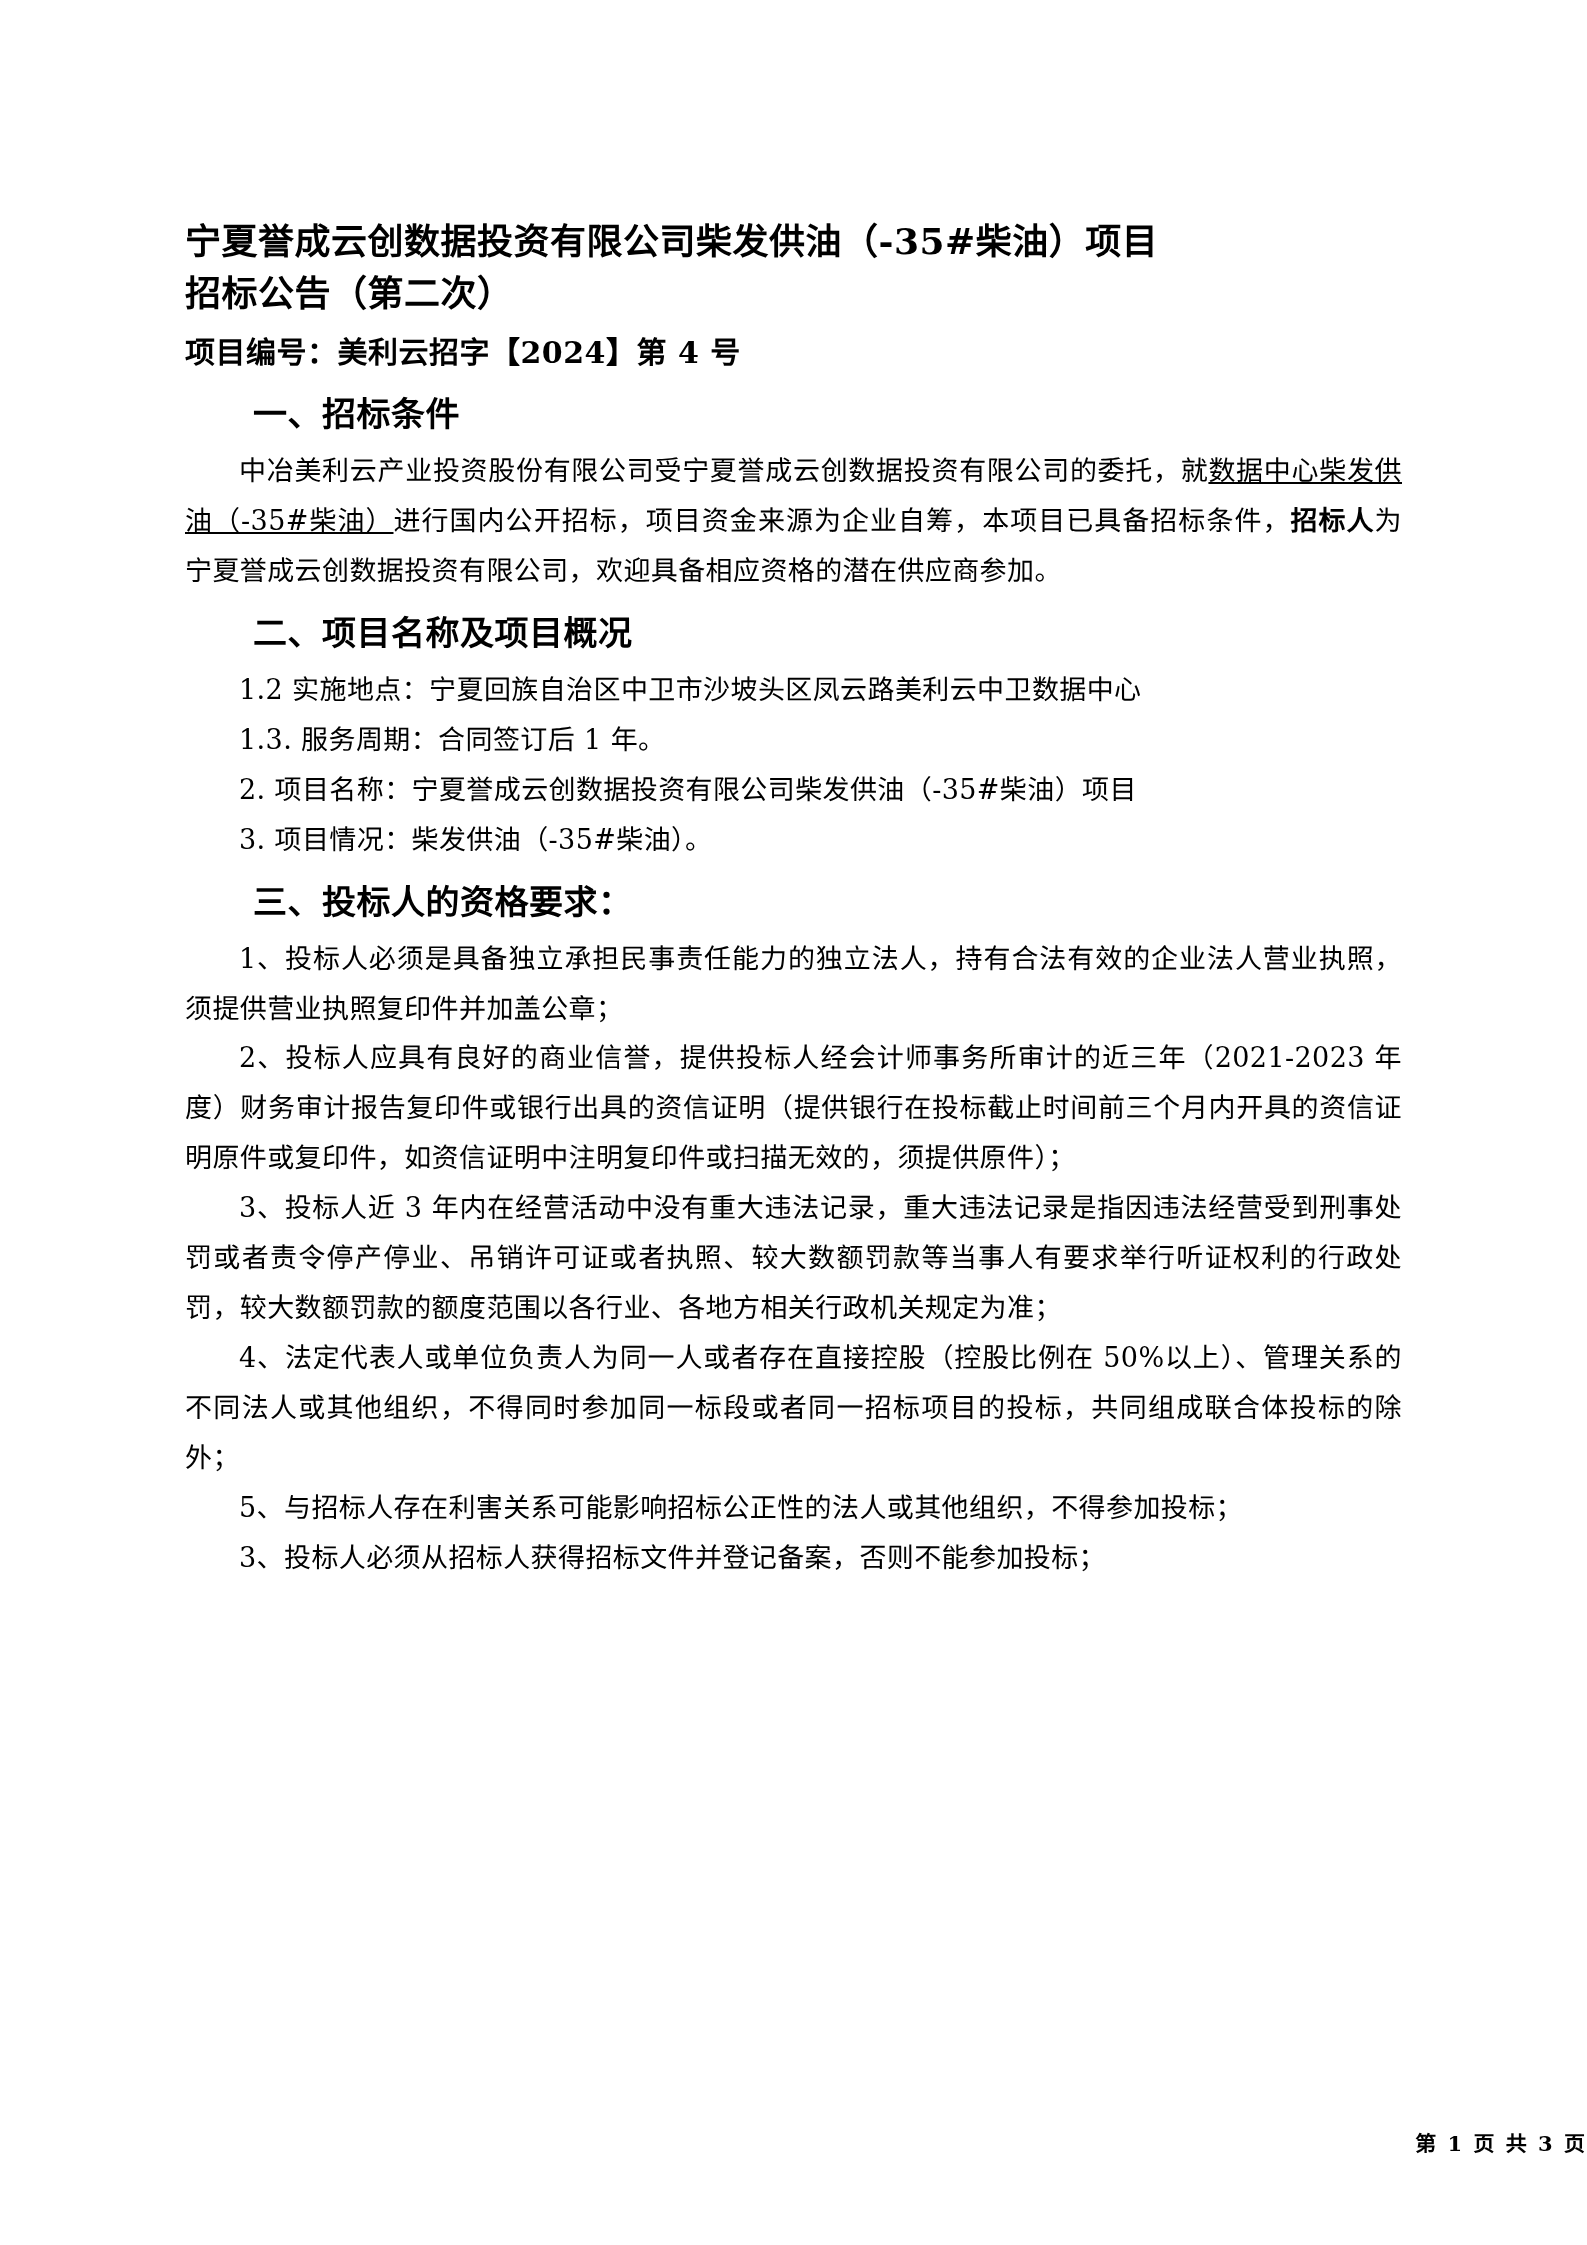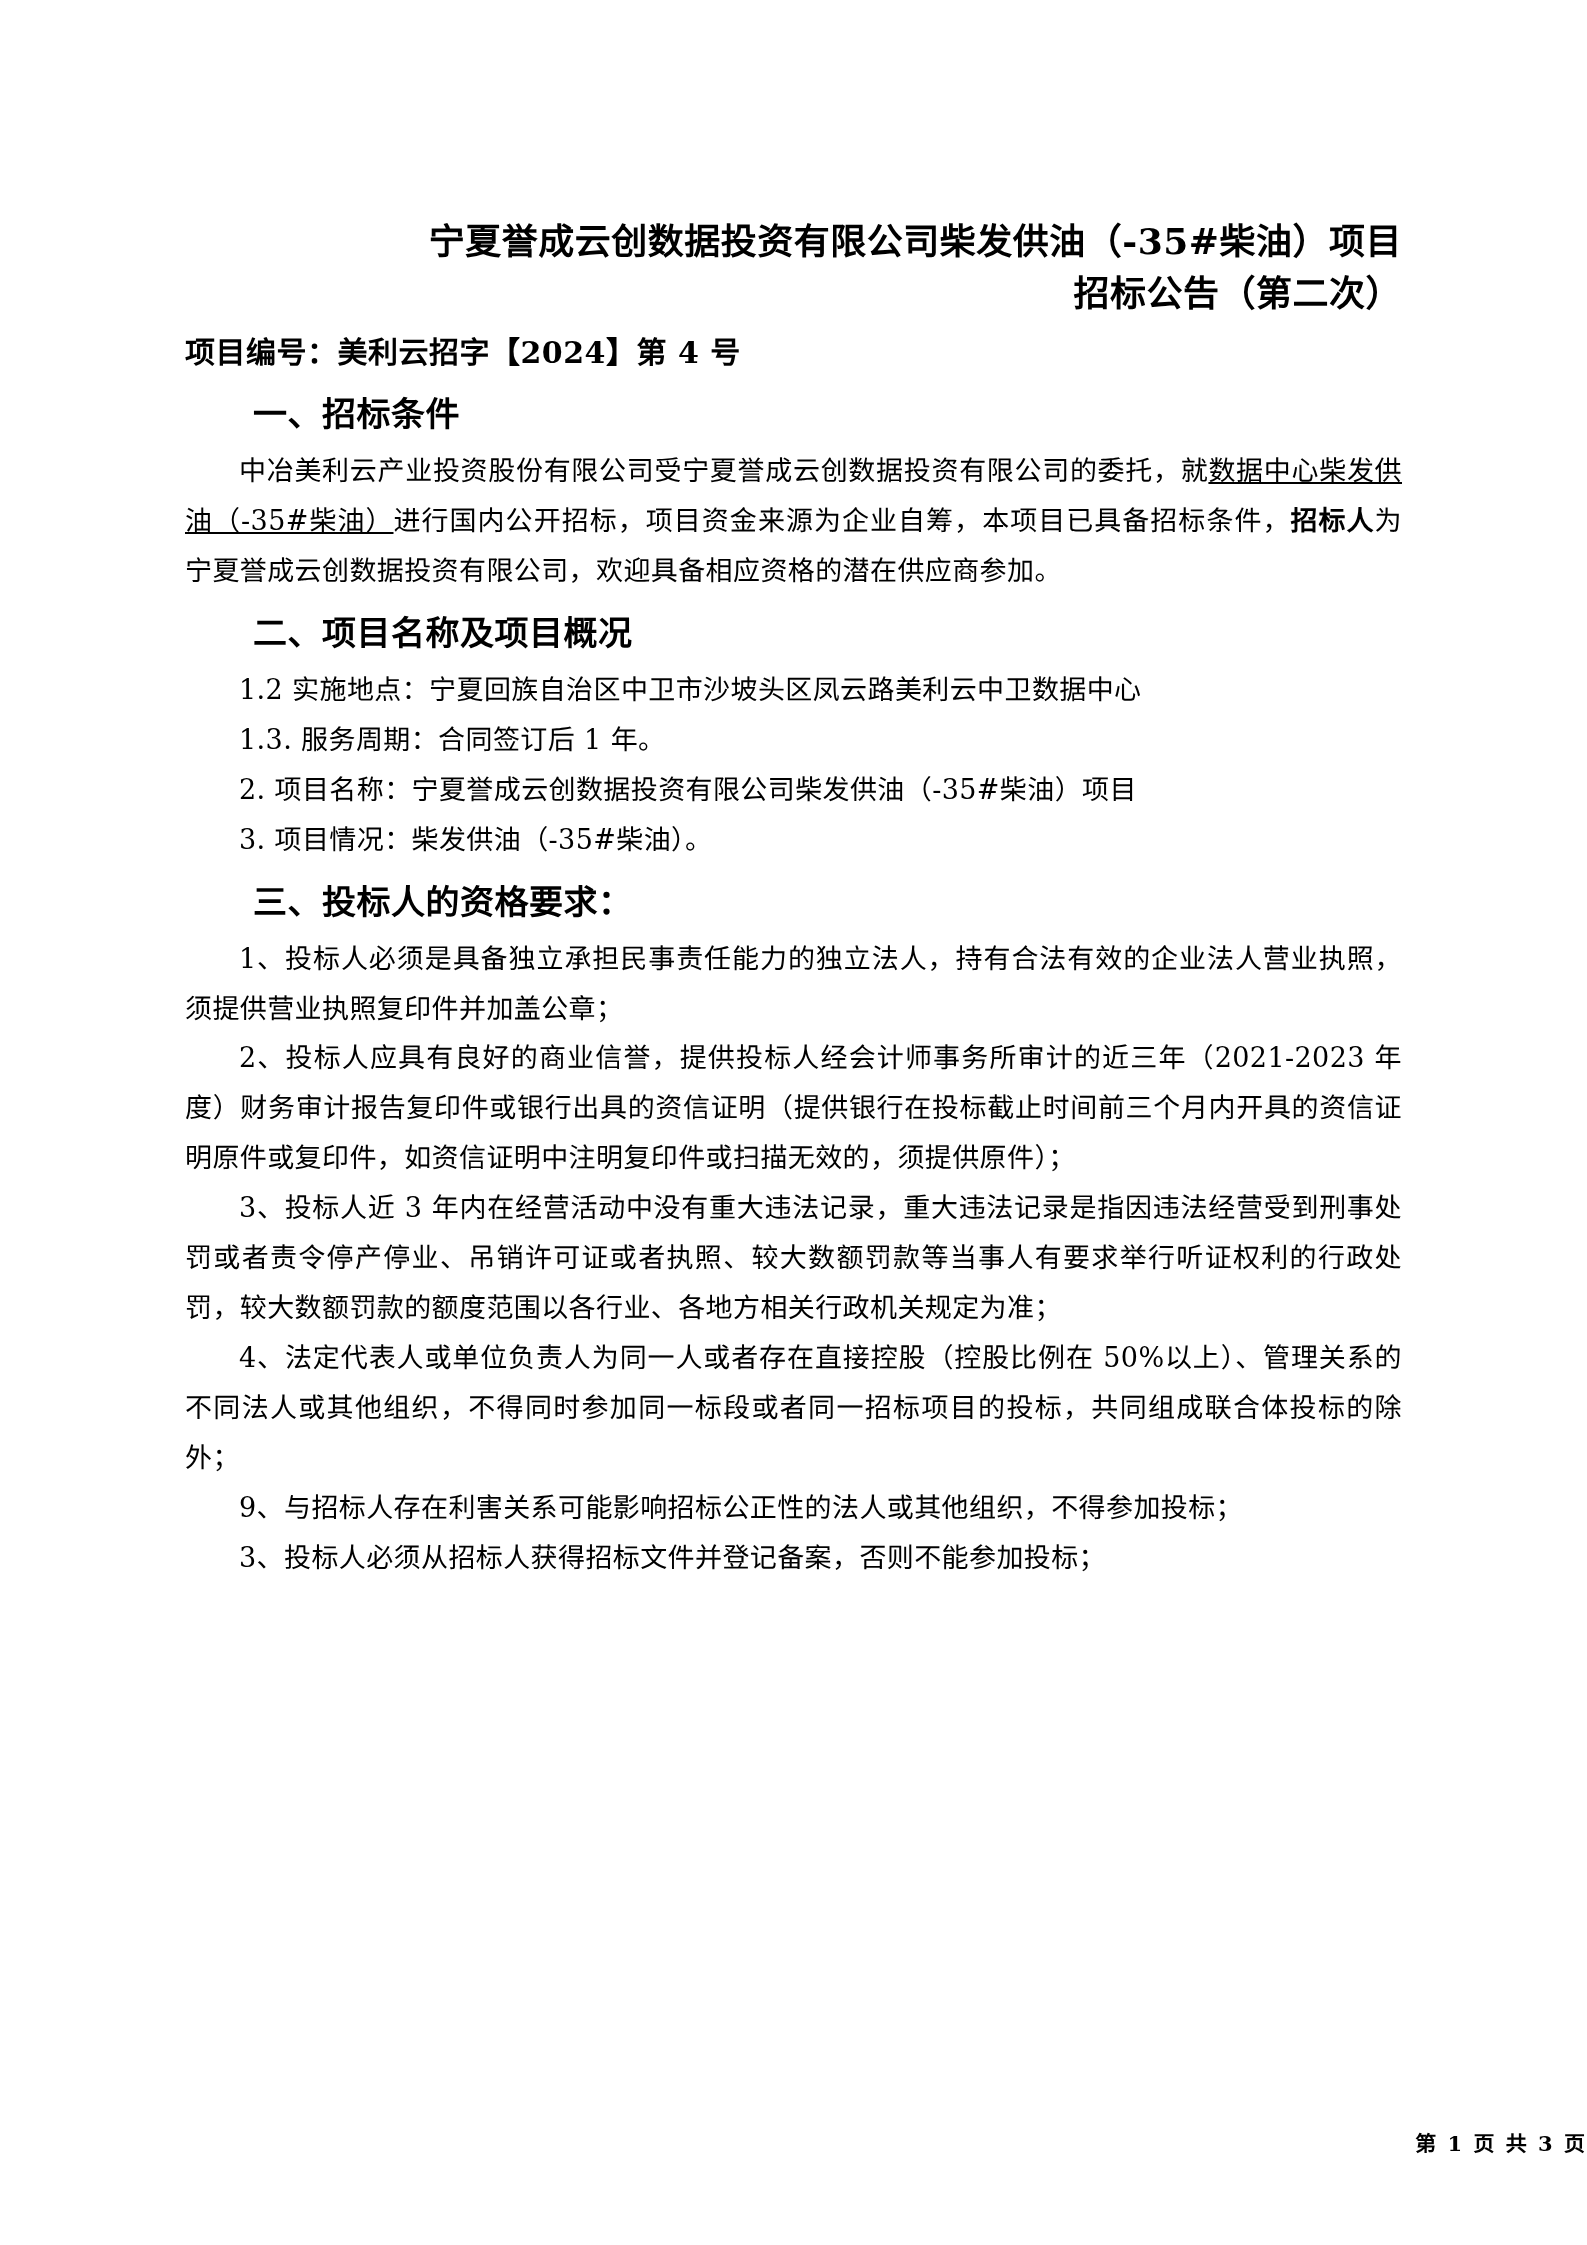--- a/index.html
+++ b/index.html
@@ -16,21 +16,21 @@
     -webkit-font-smoothing: antialiased;
   }
   .page {
     position: relative;
     width: 1587px;
     height: 2245px;
     box-sizing: border-box;
     padding: 215px 185px 0 185px;
   }
   .doc-title {
-    text-align: right;
+    text-align: left;
     font-size: 36px;
     font-weight: bold;
     line-height: 1.45;
     letter-spacing: 0.5px;
     margin: 0;
   }
   .doc-title .line2 {
     display: block;
   }
   .doc-subtitle {
@@ -102,17 +102,17 @@
   <p class="list-line">1.2 实施地点：宁夏回族自治区中卫市沙坡头区凤云路美利云中卫数据中心</p>
   <p class="list-line">1.3. 服务周期：合同签订后 1 年。</p>
   <p class="list-line">2. 项目名称：宁夏誉成云创数据投资有限公司柴发供油（-35#柴油）项目</p>
   <p class="list-line">3. 项目情况：柴发供油（-35#柴油）。</p>
 
   <div class="section-heading">三、投标人的资格要求：</div>
   <p class="body-text">1、投标人必须是具备独立承担民事责任能力的独立法人，持有合法有效的企业法人营业执照，须提供营业执照复印件并加盖公章；</p>
   <p class="body-text">2、投标人应具有良好的商业信誉，提供投标人经会计师事务所审计的近三年（2021-2023 年度）财务审计报告复印件或银行出具的资信证明（提供银行在投标截止时间前三个月内开具的资信证明原件或复印件，如资信证明中注明复印件或扫描无效的，须提供原件）；</p>
   <p class="body-text">3、投标人近 3 年内在经营活动中没有重大违法记录，重大违法记录是指因违法经营受到刑事处罚或者责令停产停业、吊销许可证或者执照、较大数额罚款等当事人有要求举行听证权利的行政处罚，较大数额罚款的额度范围以各行业、各地方相关行政机关规定为准；</p>
   <p class="body-text">4、法定代表人或单位负责人为同一人或者存在直接控股（控股比例在 50%以上）、管理关系的不同法人或其他组织，不得同时参加同一标段或者同一招标项目的投标，共同组成联合体投标的除外；</p>
-  <p class="body-text">9、与招标人存在利害关系可能影响招标公正性的法人或其他组织，不得参加投标；</p>
+  <p class="body-text">5、与招标人存在利害关系可能影响招标公正性的法人或其他组织，不得参加投标；</p>
   <p class="body-text">3、投标人必须从招标人获得招标文件并登记备案，否则不能参加投标；</p>
 
   <div class="footer">第 1 页 共 3 页</div>
 </div>
 
 </body></html>

